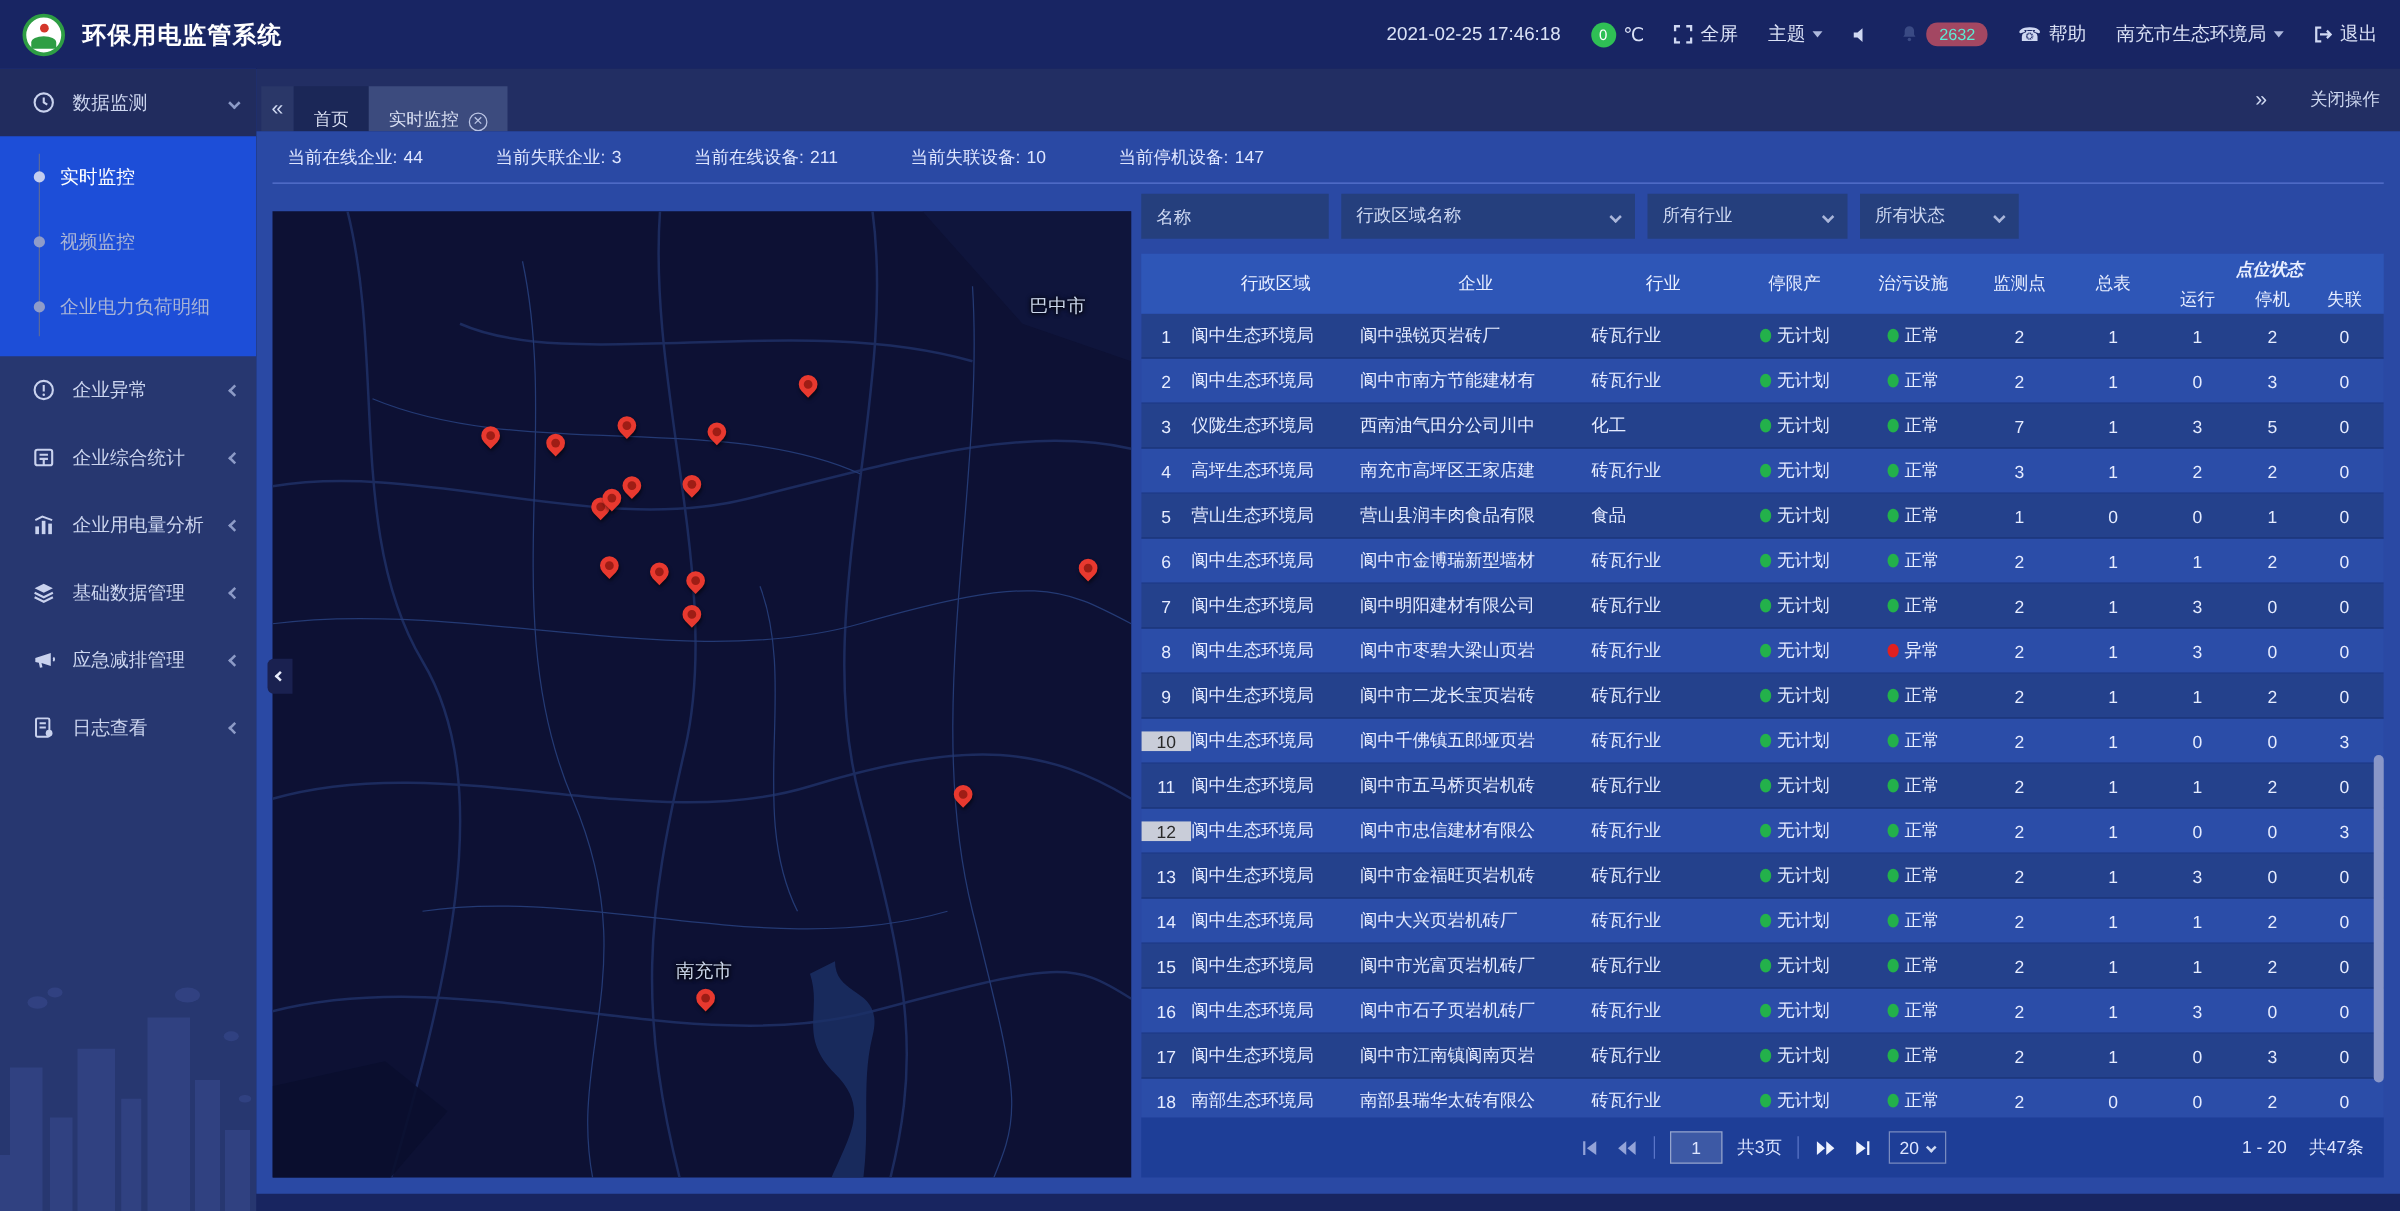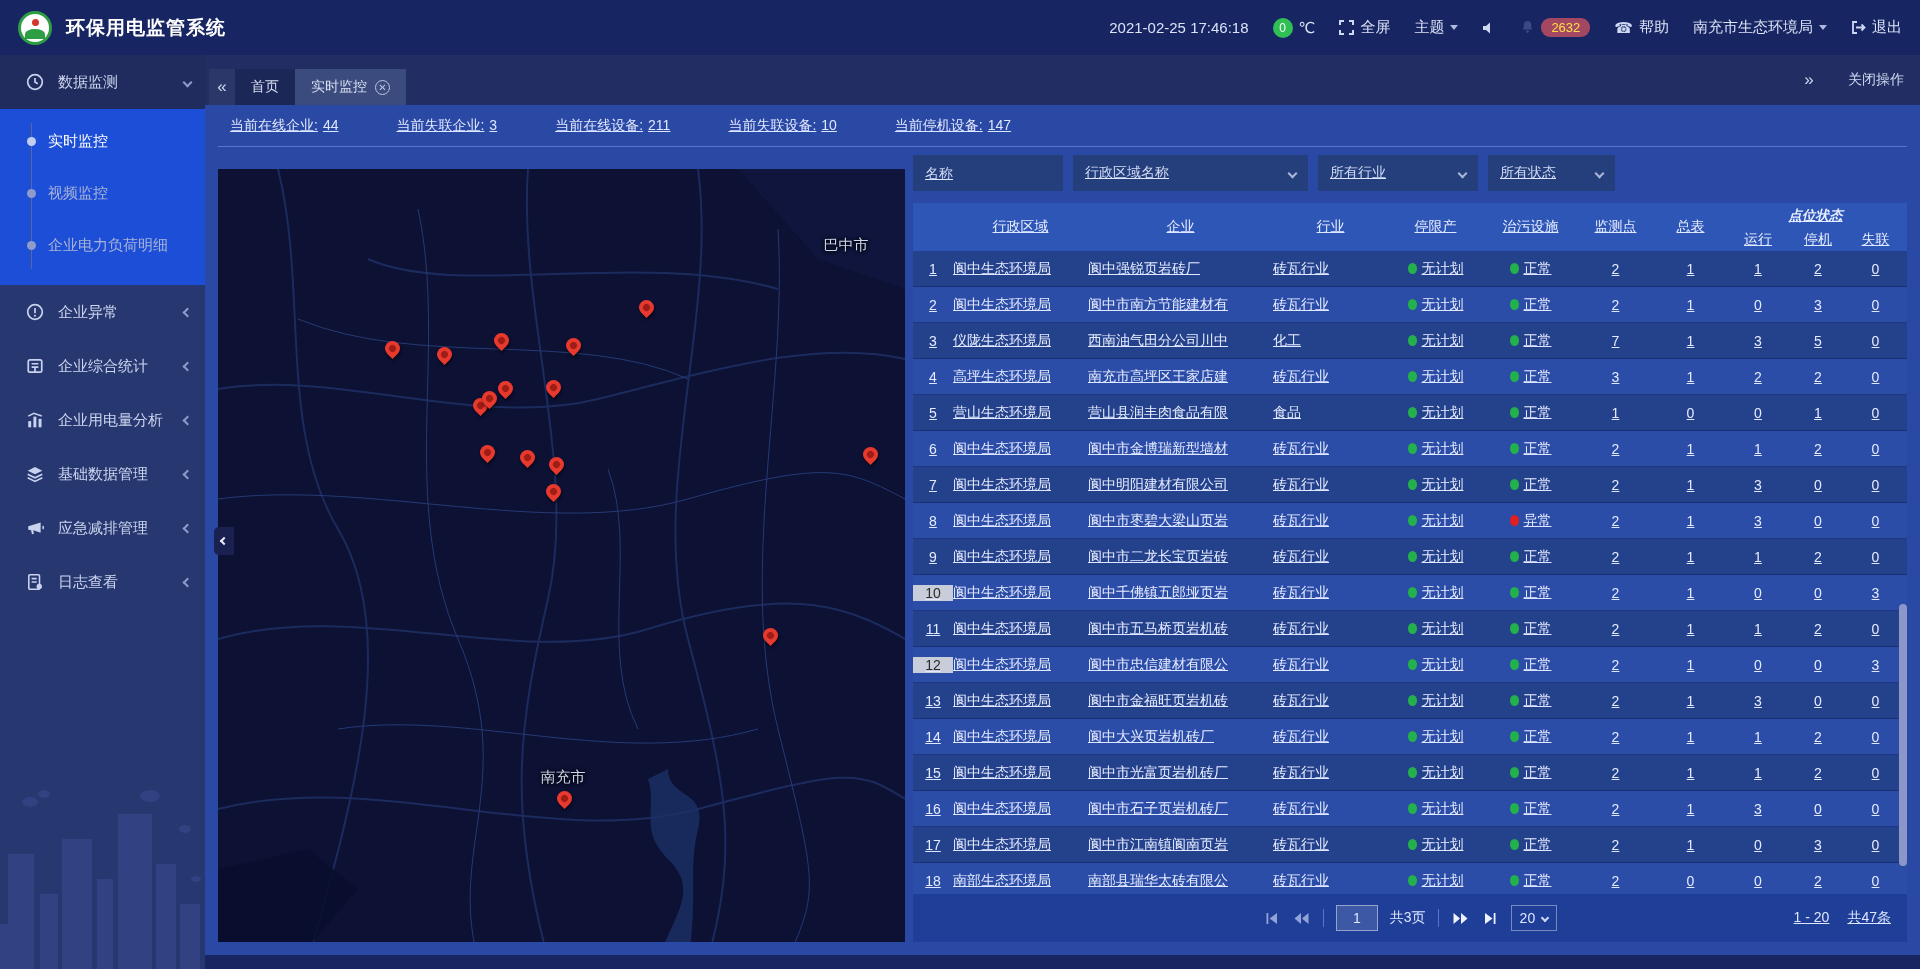--- a/index.html
+++ b/index.html
@@ -10,21 +10,21 @@
   
   .app-header { height:55px; background:#182563; display:flex; align-items:center; padding:12px 18px; flex:none; }
   .logo { width:34px; height:34px; border-radius:50%; background:#fff; border:3px solid #2e9e44; position:relative; flex:none; }
   .logo::before { content:""; position:absolute; left:50%; top:5px; width:7px; height:7px; margin-left:-3.5px; border-radius:50%; background:#d4362a; }
   .logo::after { content:""; position:absolute; left:4px; right:4px; bottom:3px; height:10px; border-radius:50% 50% 0 0; background:#2e9e44; }
   .app-title { font-size:19px; font-weight:bold; color:#ffffff; margin-left:14px; letter-spacing:1px; }
   .hdr-right { margin-left:auto; display:flex; align-items:center; gap:24px; color:#dbe2f6; font-size:15px; }
   .hdr-item { display:flex; align-items:center; gap:6px; cursor:pointer; white-space:nowrap; }
   .temp-badge { width:20px; height:20px; border-radius:50%; background:#2fbf55; color:#fff; font-size:12px; display:flex; align-items:center; justify-content:center; }
   .caret-down { width:0; height:0; border-left:4px solid transparent; border-right:4px solid transparent; border-top:5px solid #aeb9dd; display:inline-block; }
-  .notif-badge { background:#a34762; color:#fde047; border-radius:9px; padding:2px 10px; font-size:13px; }
+  .notif-badge { background:#a34762; color:#5eead4; border-radius:9px; padding:2px 10px; font-size:13px; }
   .hdr-icon { display:inline-flex; color:#cfd8f2; }
   .bell-dim { color:#3a4a84; }
 
   
   .main { flex:1; display:flex; min-height:0; }
 
   
   .sidebar { width:205px; background:#273770; flex:none; position:relative; overflow:hidden; }
   .nav-row { height:54px; display:flex; align-items:center; padding:0 14px 0 26px; gap:14px; color:#ccd5ef; cursor:pointer; font-size:15px; }
   .nav-row .chev { margin-left:auto; }
@@ -41,29 +41,29 @@
   .sub-row.active::before { background:#c3cdef; }
   .nav-ic { width:18px; height:18px; flex:none; display:inline-flex; color:#c9d2ee; }
   .skyline { position:absolute; bottom:0; left:0; width:205px; opacity:.5; }
 
   
   .content { flex:1; display:flex; flex-direction:column; min-width:0; background:#182560; }
 
   
   .tabbar { height:50px; background:#222e63; display:flex; align-items:flex-end; padding:0 16px 0 4px; flex:none; }
   .tab-scroll { width:26px; height:36px; display:flex; align-items:center; justify-content:center; color:#cfd8f0; font-size:17px; cursor:pointer; background:#2a3768; margin-bottom:0; }
-  .tab { height:36px; display:flex; align-items:center; gap:8px; padding:0 16px; color:#d9dff2; cursor:pointer; font-size:14px; }
+  .tab { height:36px; display:flex; align-items:flex-end; gap:8px; padding:0 16px; color:#d9dff2; cursor:pointer; font-size:14px; }
   .tab.inactive { background:#1b2757; }
   .tab.active { background:#3c4b7e; }
   .tab-close { width:15px; height:15px; border-radius:50%; border:1px solid #bac4e4; color:#bac4e4; font-size:10px; line-height:13px; text-align:center; }
   .tabbar-spacer { flex:1; }
   .tabbar-right { display:flex; align-items:center; gap:26px; height:100%; color:#cfd8f0; }
 
   
-  .workspace { flex:1; background:#2a49a4; margin-bottom:14px; padding:0 13px 13px; display:flex; flex-direction:column; min-height:0;text-decoration:underline; }
+  .workspace { flex:1; background:#2a49a4; margin-bottom:14px; padding:0 13px 13px; display:flex; flex-direction:column; min-height:0; }
   .statsbar { height:42px; display:flex; align-items:center; gap:58px; padding:0 12px; border-bottom:1px solid #5a75cf; flex:none; color:#dfe6ff; font-size:14px; }
   .stat-item { white-space:nowrap; }
   .stat-item b { font-weight:normal; margin-left:5px; }
 
   .panels { flex:1; display:flex; gap:8px; min-height:0; position:relative; margin-top:8px; }
   .collapse-handle { position:absolute; left:-4px; top:372px; width:20px; height:28px; background:#1a2150; border-radius:5px 0 0 5px; border:none; display:flex; align-items:center; justify-content:center; cursor:pointer; z-index:5; }
   .collapse-handle .chev { border-color:#e8ecfb; width:6px; height:6px; }
 
   
   .map-panel { width:687px; flex:none; margin-top:14px; background:#0d1134; position:relative; overflow:hidden; }

